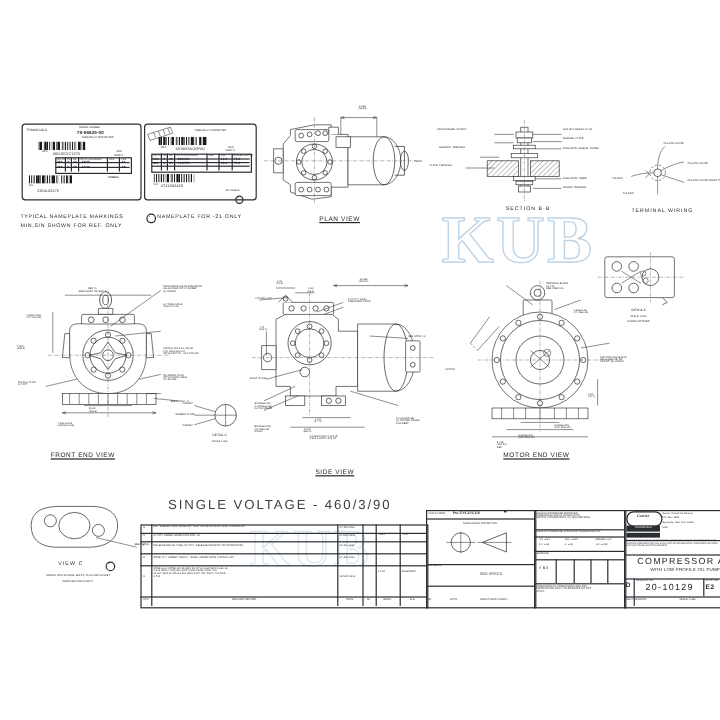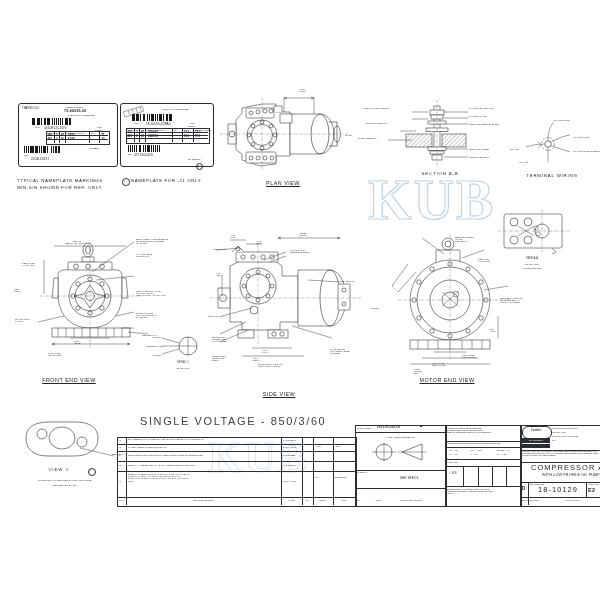--- a/index.html
+++ b/index.html
@@ -706,21 +706,21 @@
     <circle class="s" cx="64" cy="24" r="5"></circle>
     <path class="s2" d="M62,30 L96,38"></path>
   </svg>
   <div class="t t2" style="left:112px;top:453px;">SEE DETAIL  C</div>
   <div class="t t4 ctr" style="left:32px;top:468px;width:54px;letter-spacing:.9px;">VIEW C</div>
   <div class="circ" style="left:88px;top:467.5px;width:6px;height:6px;"></div>
   <div class="t t2" style="left:90px;top:469.4px;">3</div>
   <div class="t t2 ctr" style="left:8px;top:479px;width:114px;">SHOWN WITH FLANGE, BOLTS, PLUG AND GASKET</div>
   <div class="t t2 ctr" style="left:8px;top:484px;width:114px;">REMOVED FOR CLARITY</div>
 
-  <div class="t t11" style="left:140px;top:416px;color:#3a3f46;">SINGLE VOLTAGE - 850/3/60</div>
+  <div class="t t11" style="left:140px;top:416px;color:#3a3f46;">SINGLE VOLTAGE - 460/3/90</div>
 
   <div class="tb" style="left:117px;top:437px;width:238px;height:68px;"></div>
   <div class="ln hl" style="left:117px;top:443.5px;width:238px;"></div>
   <div class="ln hl" style="left:117px;top:451px;width:238px;"></div>
   <div class="ln hl" style="left:117px;top:461px;width:238px;"></div>
   <div class="ln hl" style="left:117px;top:471px;width:238px;"></div>
   <div class="ln hl" style="left:117px;top:497px;width:238px;"></div>
   <div class="ln vl" style="left:126px;top:437px;height:68px;"></div>
   <div class="ln vl" style="left:281px;top:437px;height:68px;"></div>
   <div class="ln vl" style="left:302px;top:437px;height:68px;"></div>
@@ -831,19 +831,19 @@
 
   <div class="t t2" style="left:522px;top:451px;font-size:1.8px;">THIS DRAWING AND ALL INFORMATION CONTAINED THEREIN IS PROPRIETARY TO
 CARRIER CORPORATION AND SHALL NOT BE REPRODUCED, DISCLOSED OR USED
 WITHOUT PRIOR WRITTEN CONSENT.</div>
 
   <div class="t t7" style="left:531px;top:464px;">COMPRESSOR ASSY</div>
   <div class="t t35" style="left:542px;top:474px;">WITH LOW PROFILE OIL PUMP</div>
 
   <div class="t t5" style="left:521.5px;top:486px;font-weight:700;">D</div>
   <div class="t t2" style="left:530px;top:483px;">DRAWING NO.</div>
-  <div class="t t7" style="left:538px;top:486px;">18-10129</div>
+  <div class="t t7" style="left:538px;top:486px;">20-10129</div>
   <div class="t t2" style="left:588px;top:483px;">APPD. NO.</div>
   <div class="t t5" style="left:588px;top:488px;font-weight:700;">E2</div>
   <div class="t t2" style="left:522px;top:498.5px;">NEXT DRAWING</div>
   <div class="t t2" style="left:566px;top:498.5px;">SCALE: 0.250</div>
 
 </div>
 
 </body></html>

